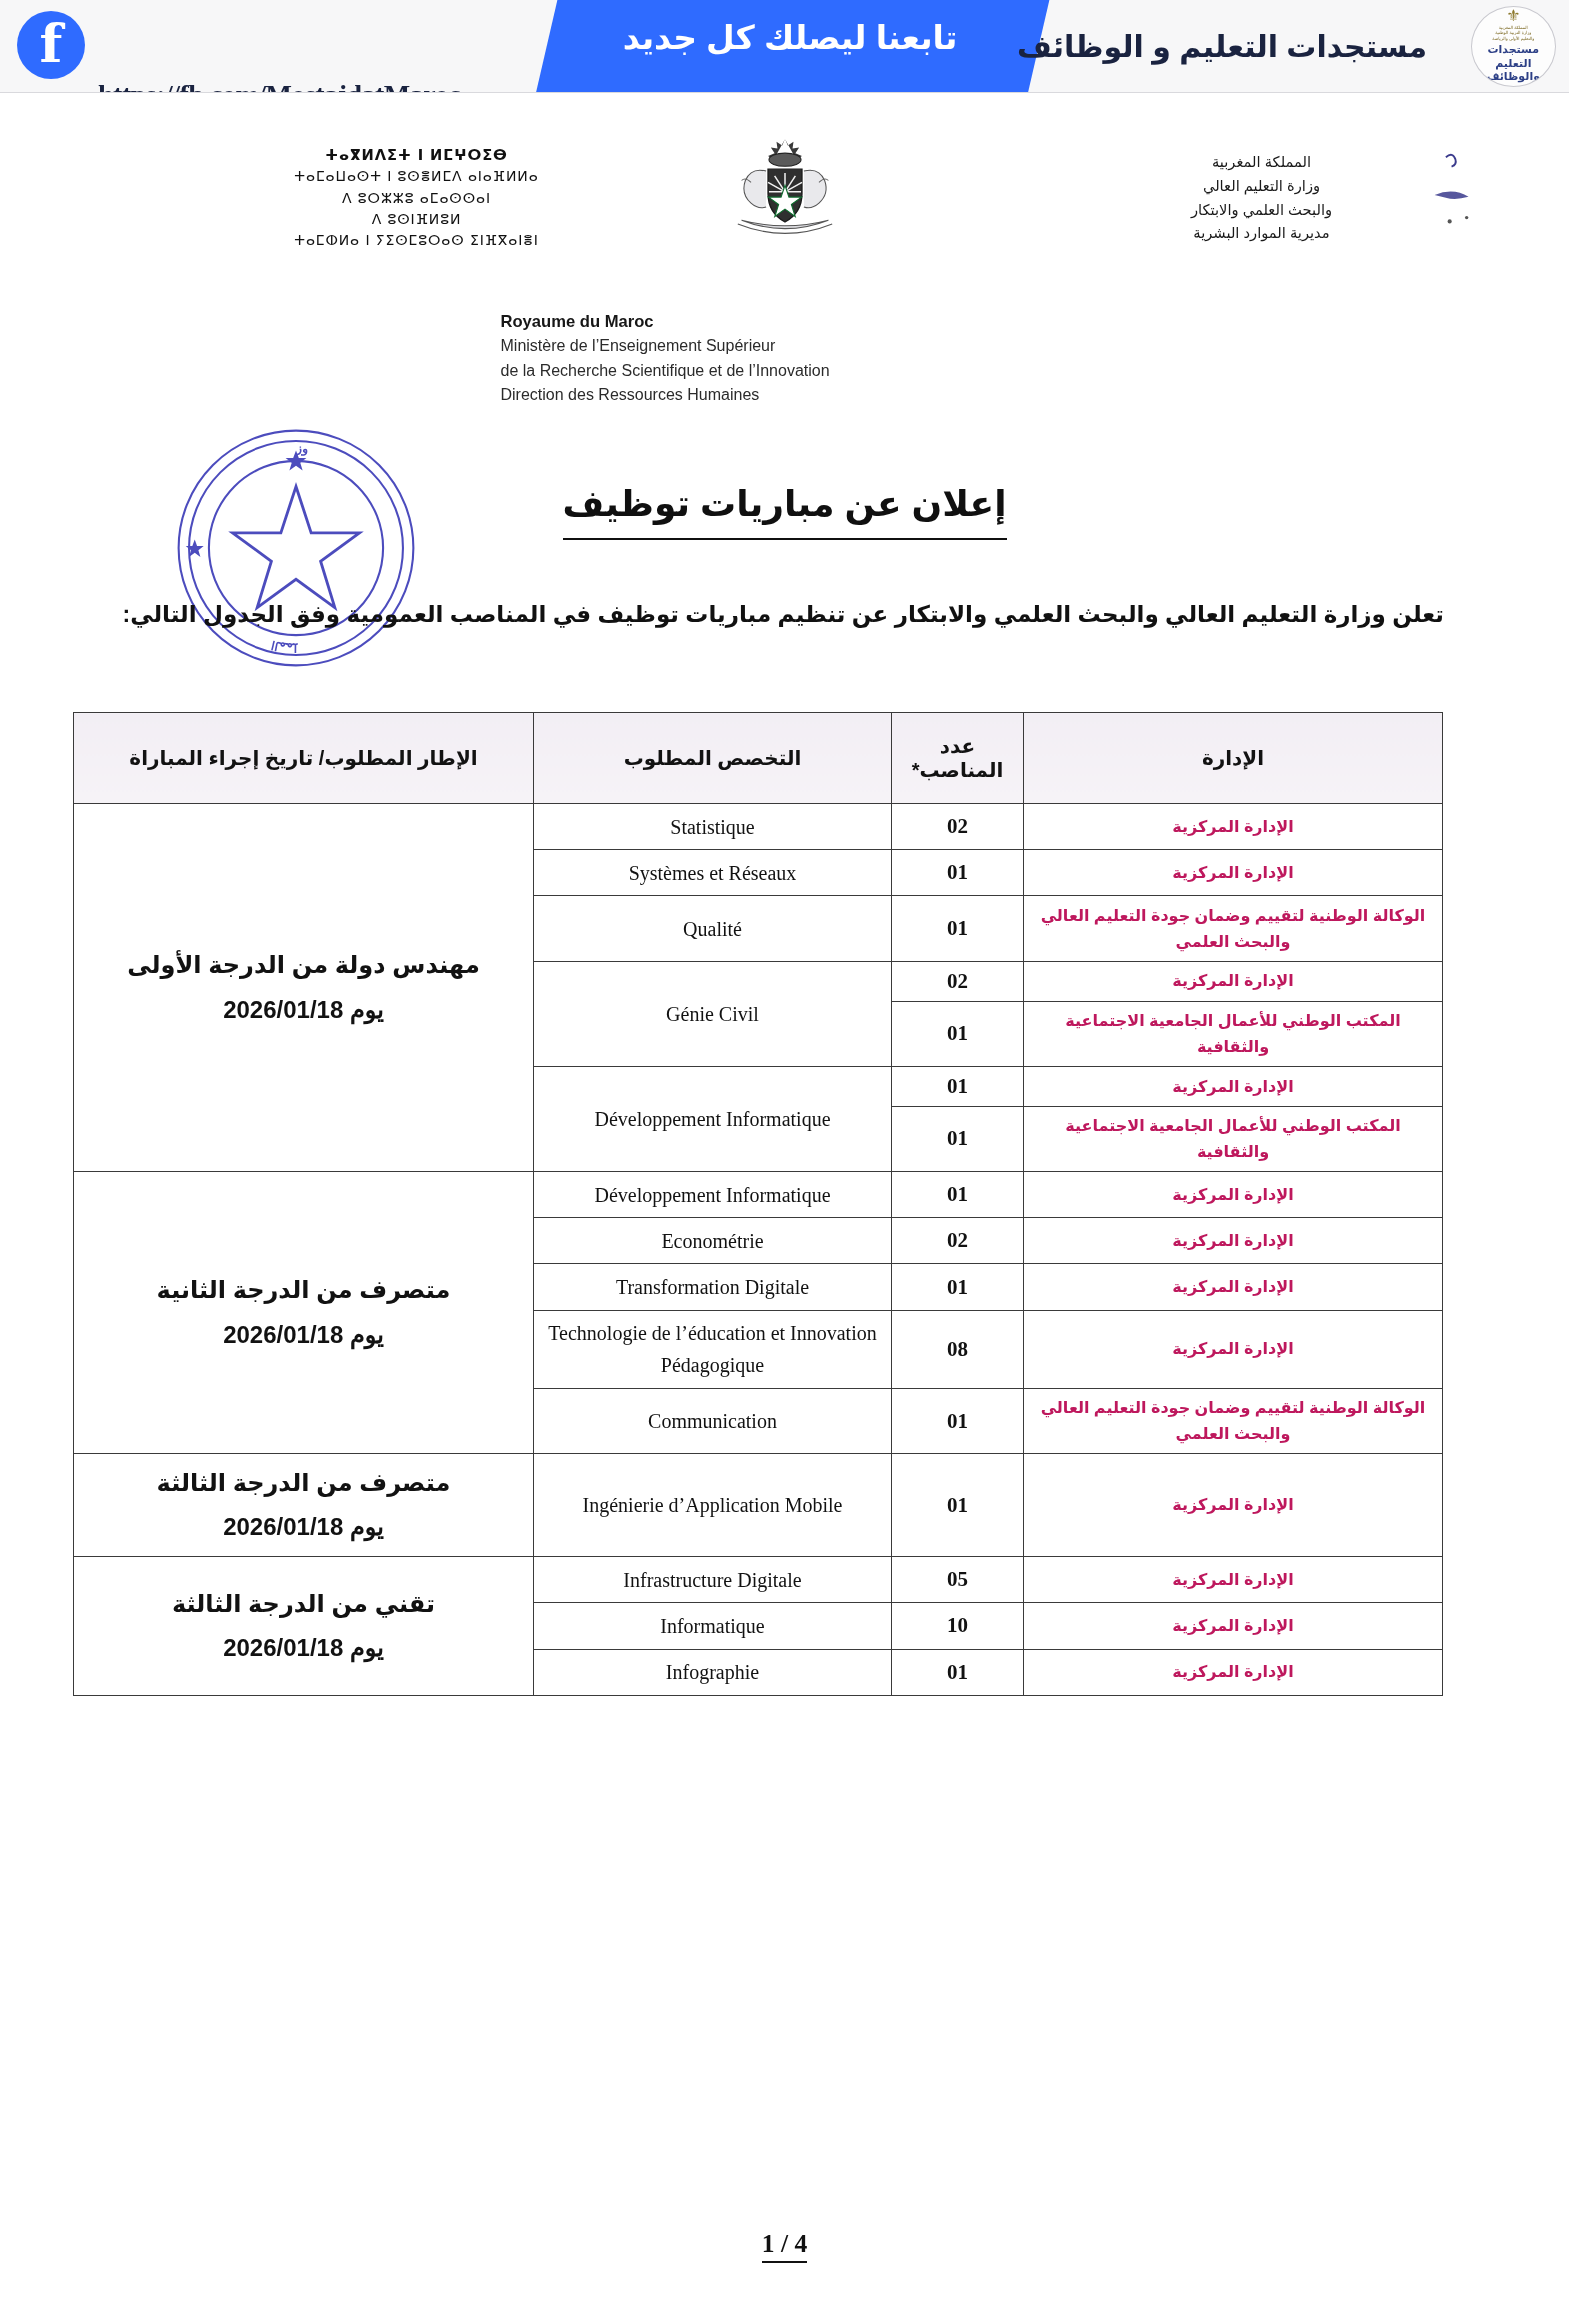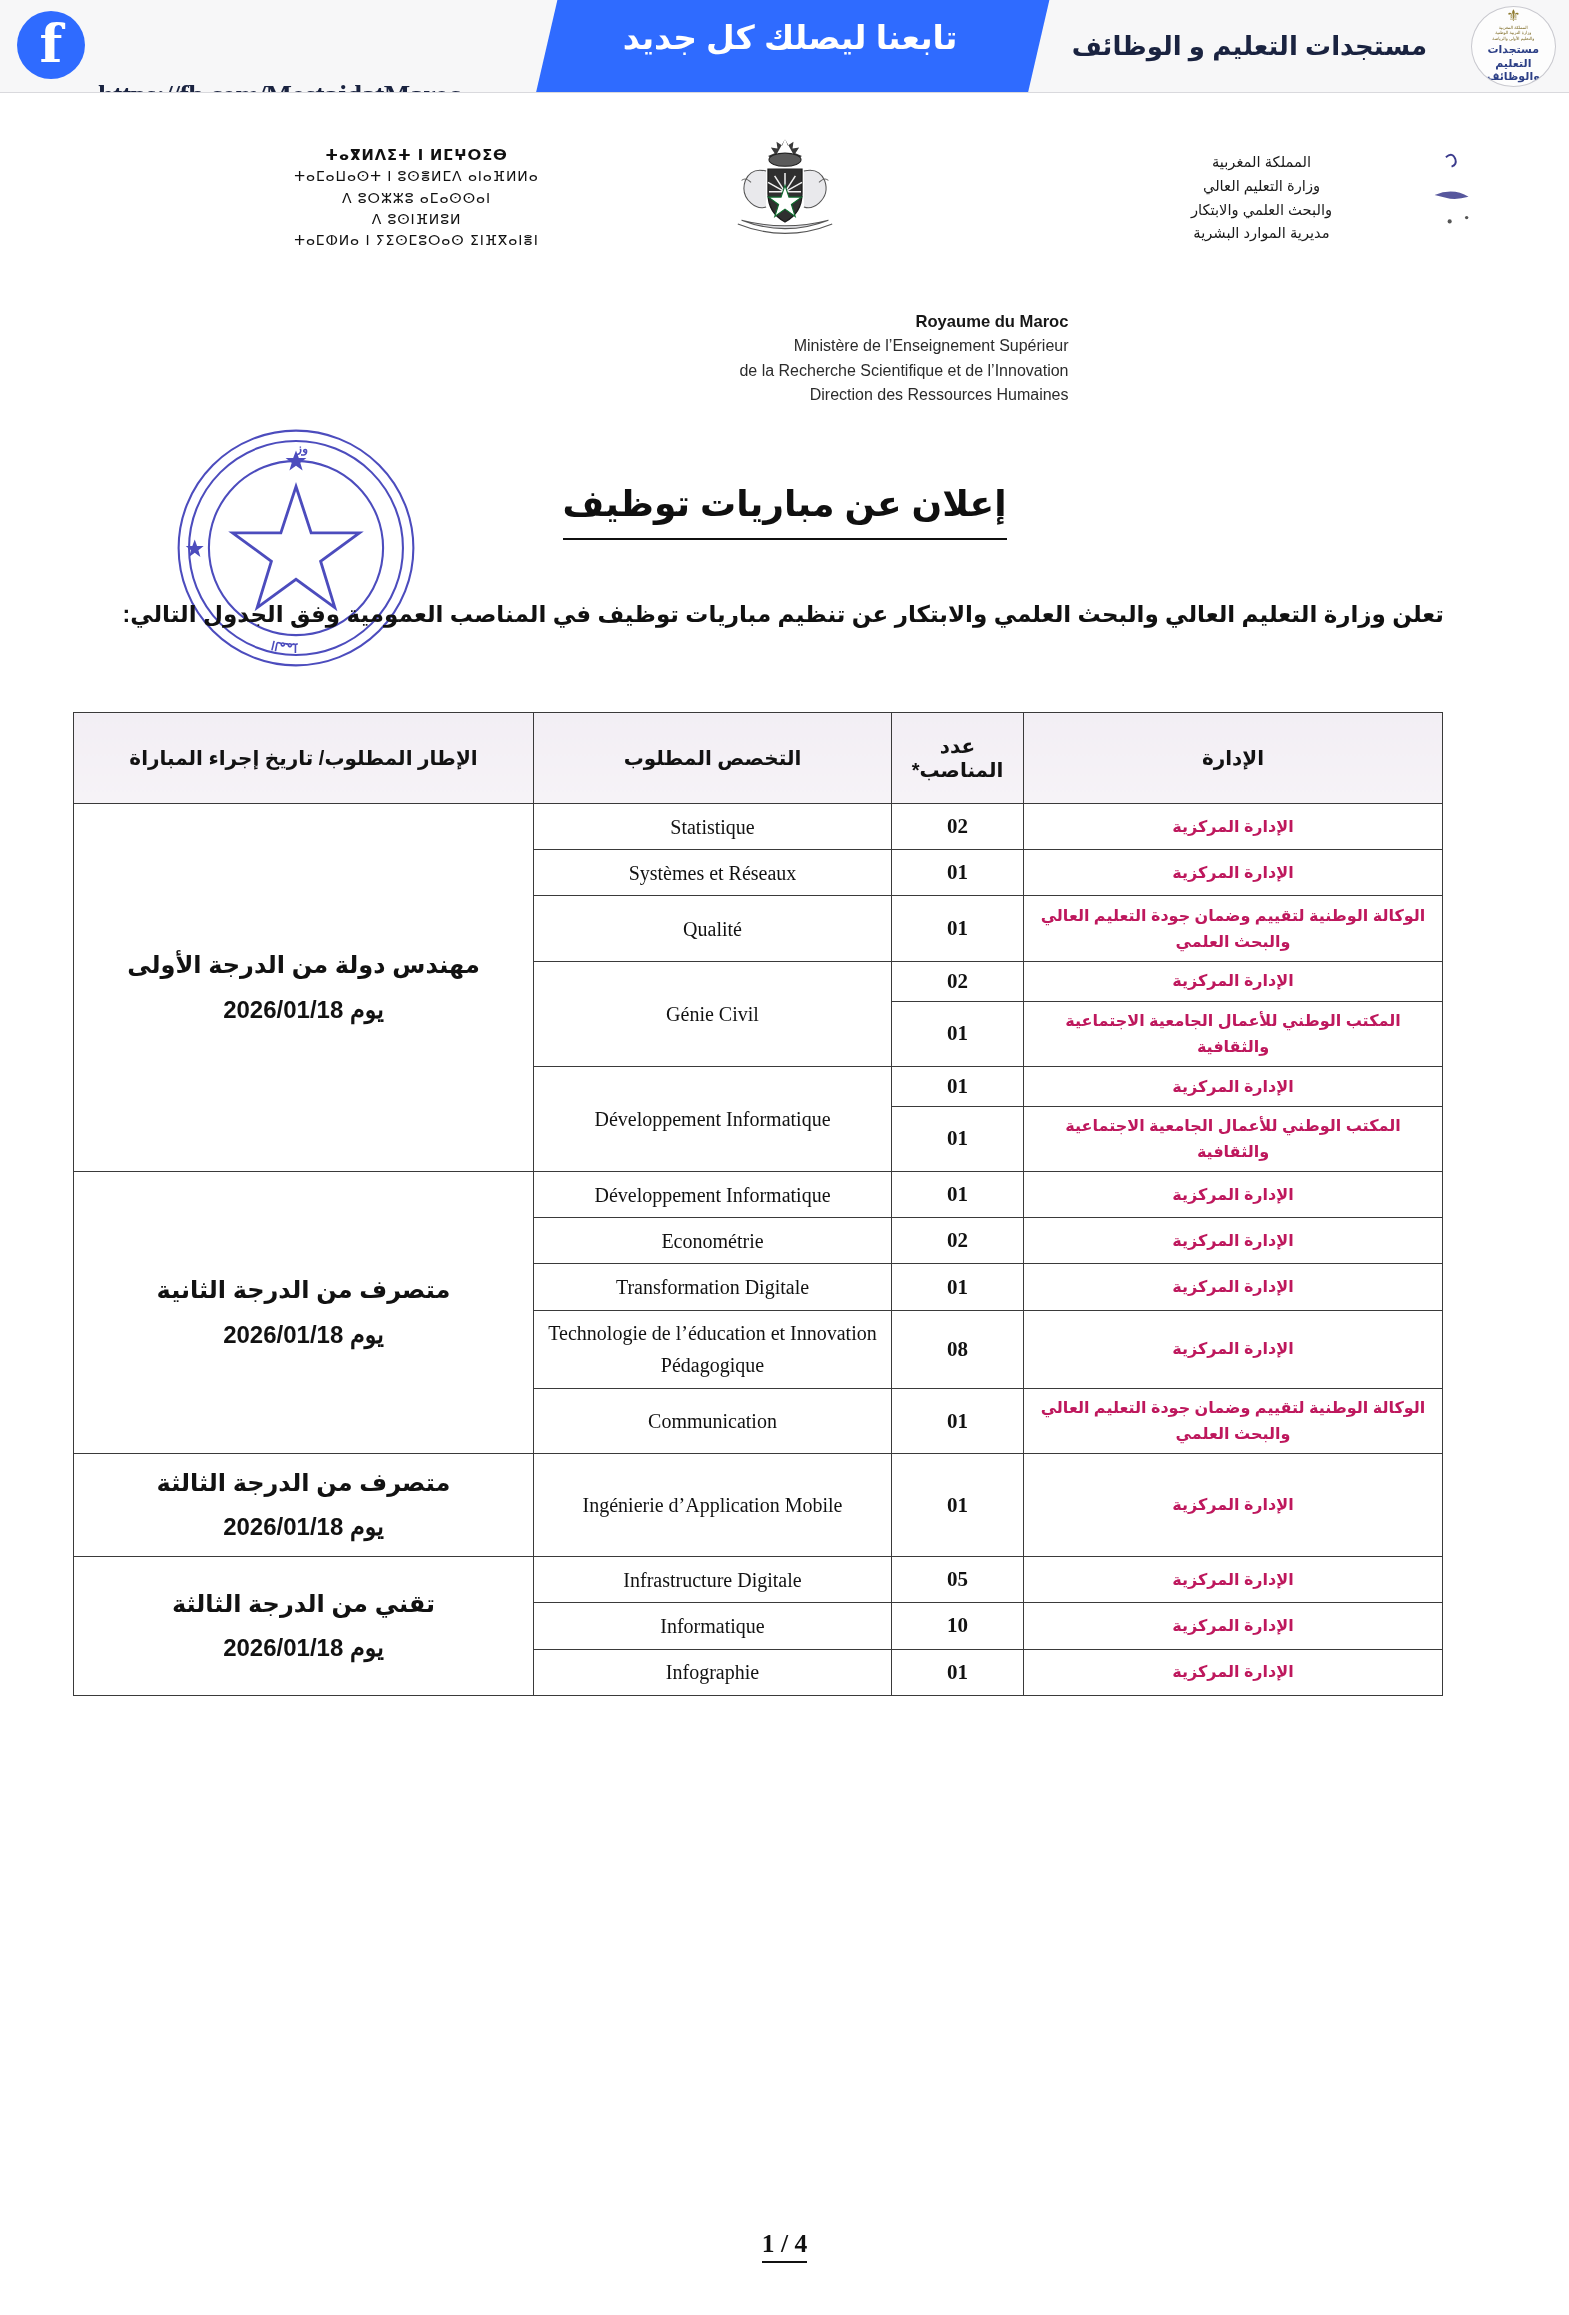--- a/index.html
+++ b/index.html
@@ -96,21 +96,21 @@
     margin-top: 48px;
   }
   #banner-title {
     position: absolute;
     top: 0;
     right: 142px;
     height: 93px;
     display: flex;
     align-items: center;
     color: #1a2340;
-    font-size: 26px;
+    font-size: 30px;
     font-weight: bold;
     direction: rtl;
     z-index: 4;
     margin-left: 16px;
   }
   #banner-logo {
     position: absolute;
     top: 5.7px;
     right: 13.2px;
     width: 85px; height: 81px;
@@ -193,21 +193,21 @@
     width: 85px; height: 104px;
     direction: ltr;
   }
 
   #french-head {
     position: absolute;
     top: 309px;
     left: 50%;
     transform: translateX(-50%);
     width: 568px;
-    text-align: right;
+    text-align: left;
     direction: ltr;
     color: #2b2b2b;
   }
   #french-head .fh { font-size: 16px; line-height: 1.52; }
   #french-head .fh.fh-bold { font-weight: bold; font-size: 16.6px; color: #171717; }
 
   
   #stamp {
     position: absolute;
     top: 424px;

